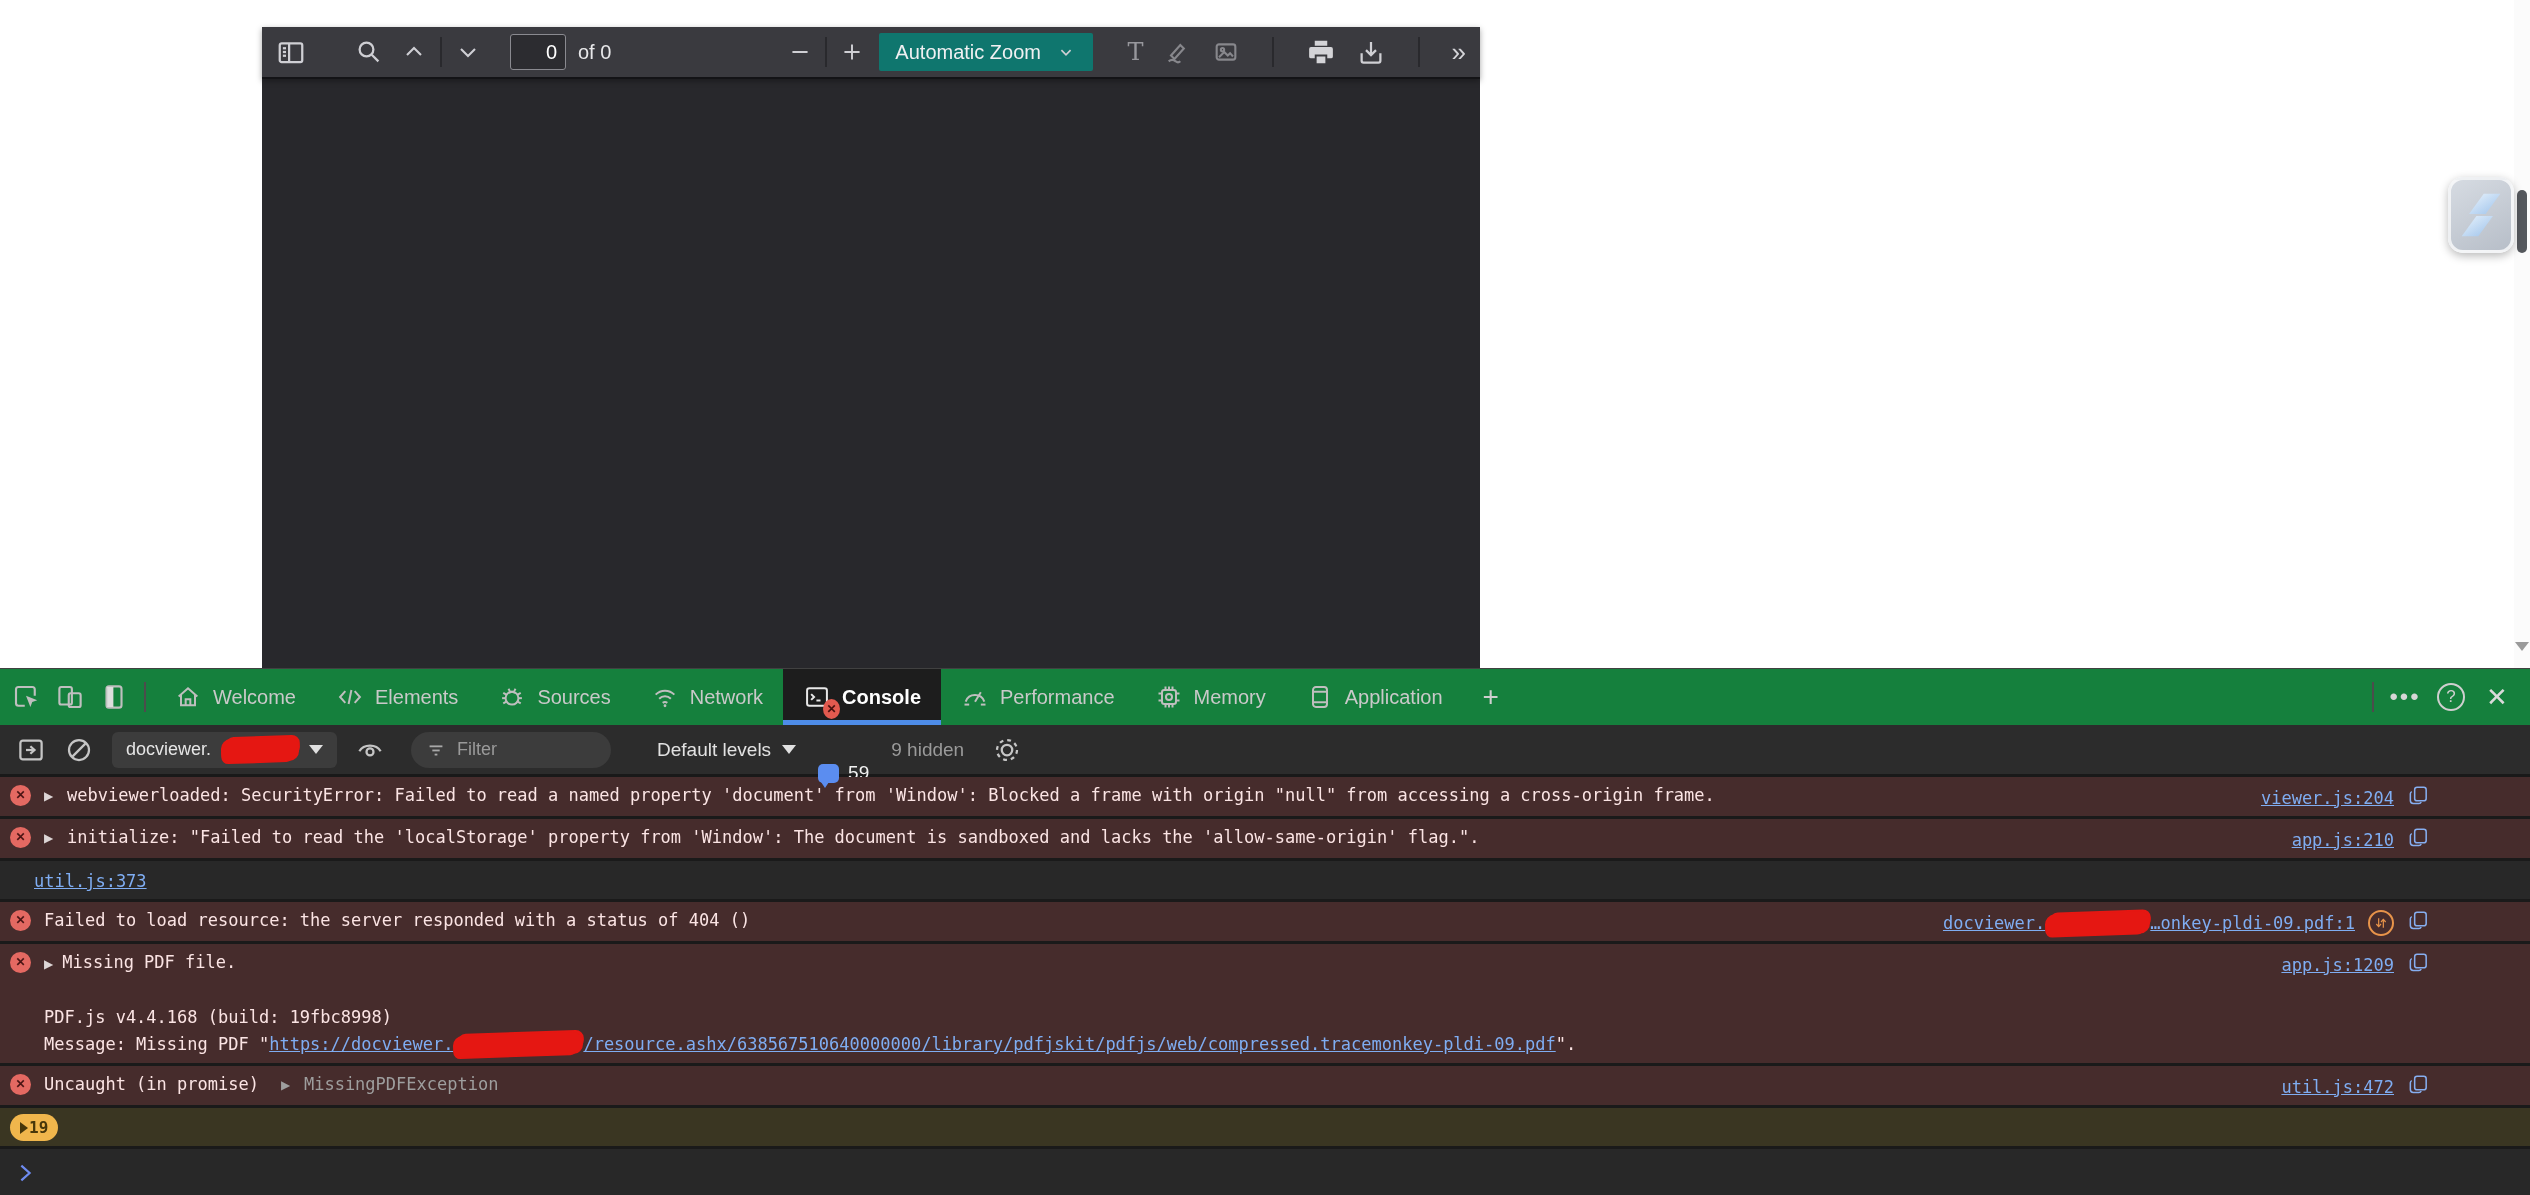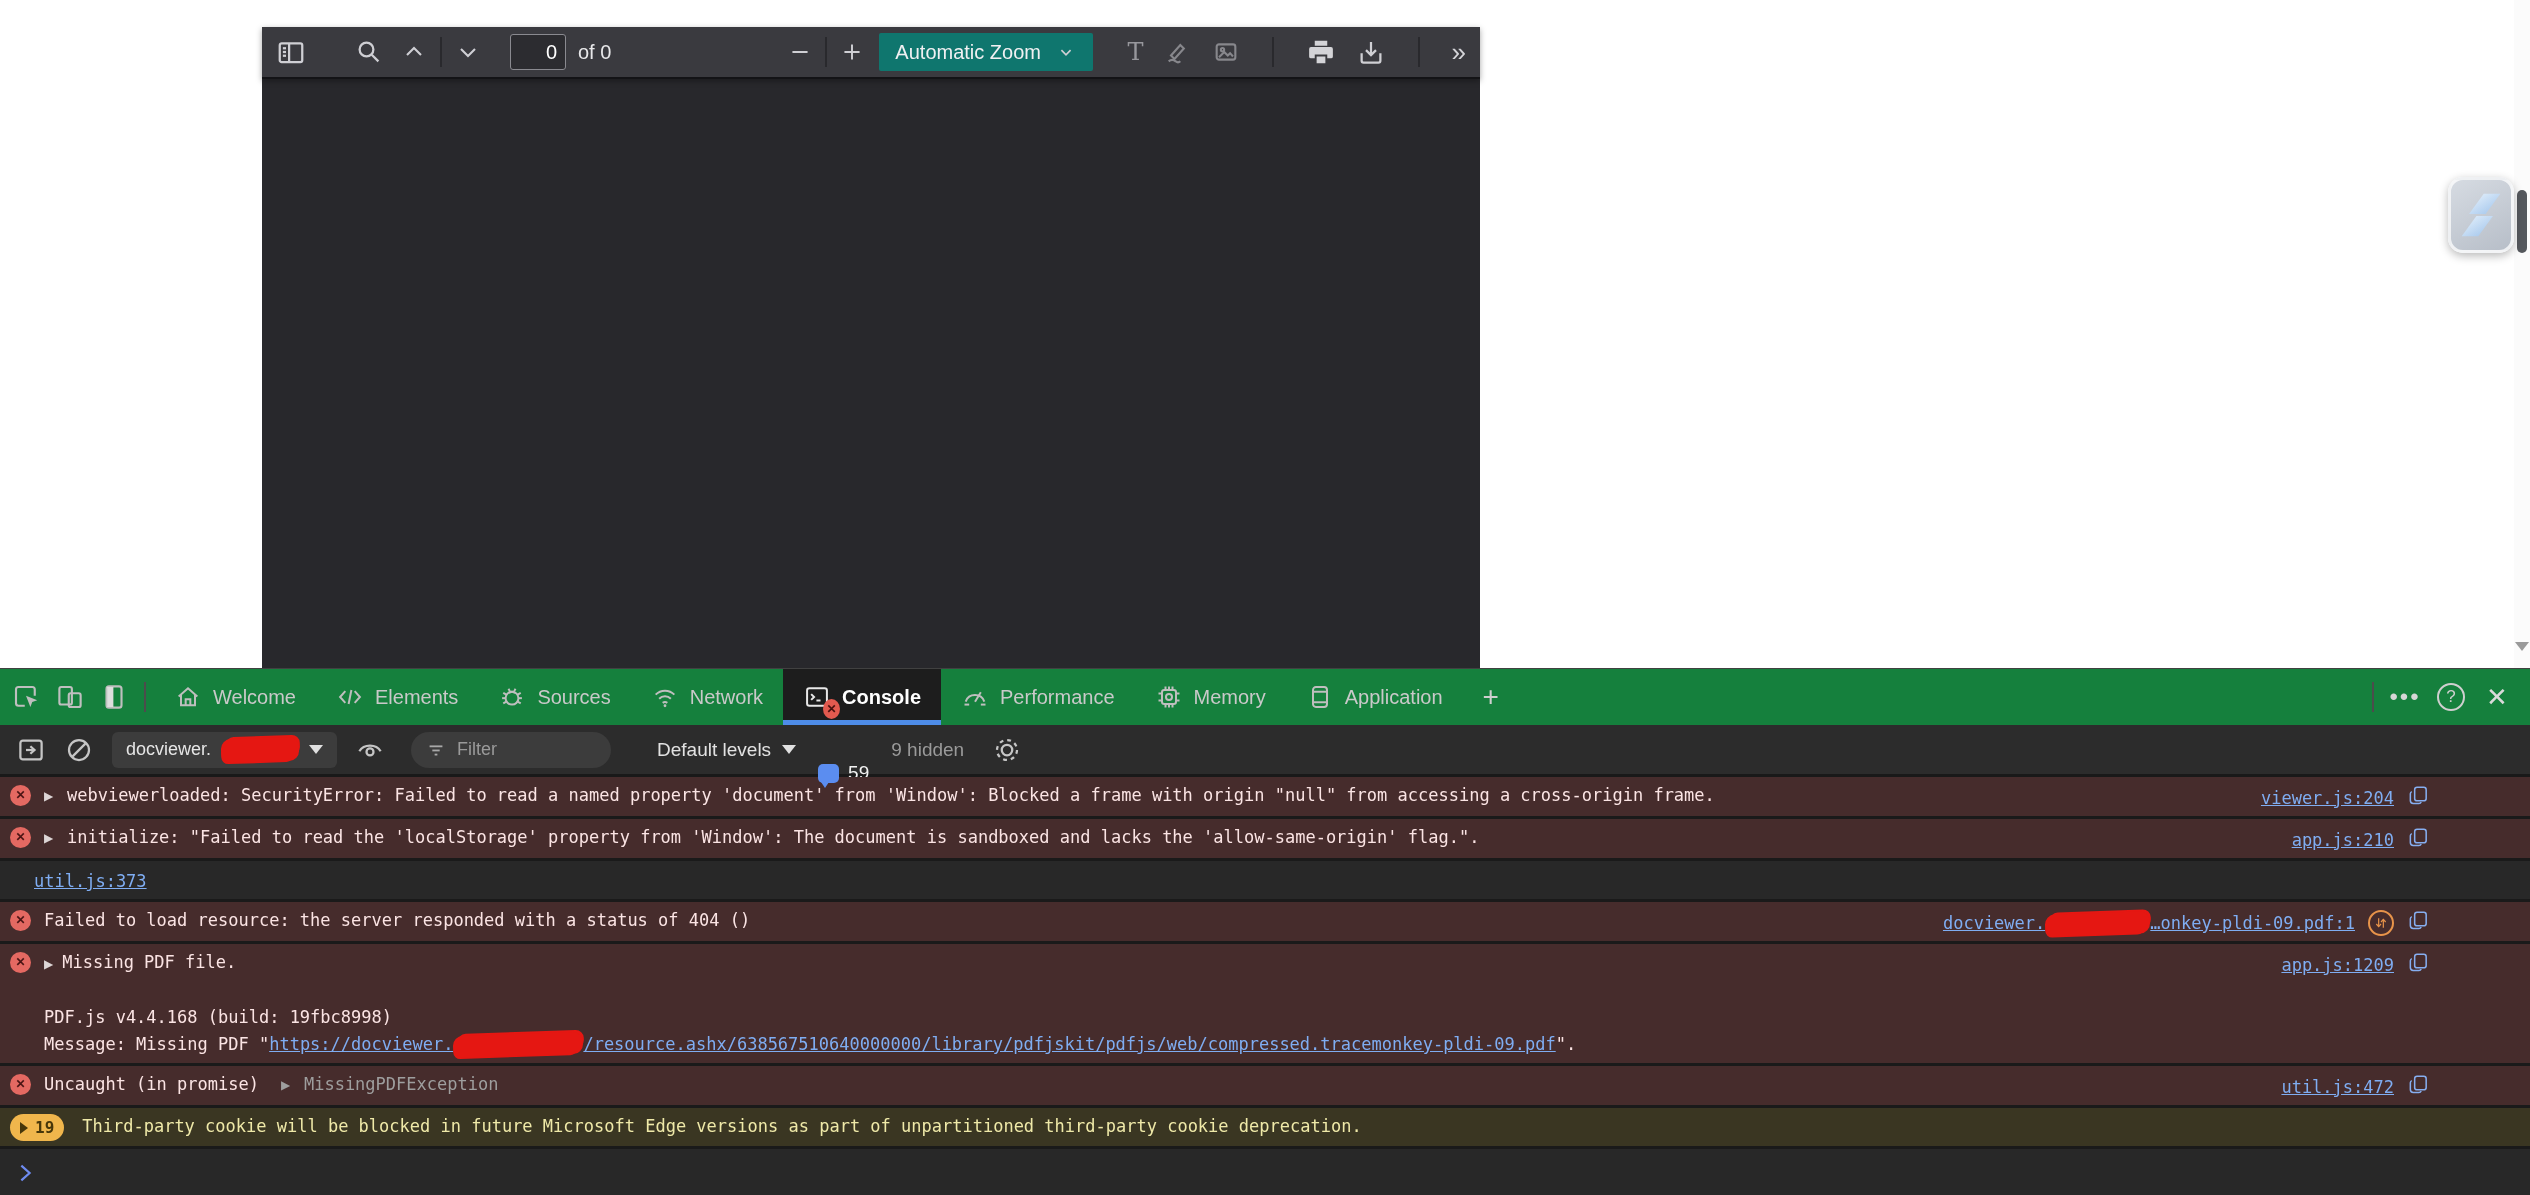--- a/index.html
+++ b/index.html
@@ -119,21 +119,21 @@
             line-height:26px; }
   .copy-ic { cursor:pointer; }
   .copy-ic svg { stroke:#86aef0; fill:none; stroke-width:1.6; }
   .issue-chip { width:26px; height:26px; border:2px solid #e8944a; border-radius:50%;
                 display:flex; align-items:center; justify-content:center; cursor:pointer; }
   .issue-chip svg { stroke:#e8944a; fill:none; stroke-width:1.8; }
   .gray-txt { color:#9e9e9e; }
   .detail-lines { display:flex; flex-direction:column; }
   .detail-gap { height:26px; }
   .warn-badge { flex:none; height:27px; background:#f0b64c; border-radius:14px; display:flex;
-                align-items:center; padding:0 10px; gap:7px; margin:1px 18px 0 0;
+                align-items:center; padding:0 10px; gap:1px; margin:1px 18px 0 0;
                 color:#46360a; cursor:pointer; }
   .warn-badge .wb-tri { width:0; height:0; border-top:6px solid transparent;
                         border-bottom:6px solid transparent; border-left:8px solid #46360a; }
   .warn-badge .wb-num { font-size:16px; font-weight:700; font-family:"DejaVu Sans Mono",monospace; }
   .prompt-row { display:flex; align-items:flex-start; padding:12px 0 0 14px; height:60px; }
 </style>
 </head>
 <body>
 
 <div class="page">
@@ -517,21 +517,20 @@
               </svg></span>
         </div>
       </div>
 
       <div class="crow warn">
         <div class="crow-left">
           <span class="warn-badge">
             <span class="wb-tri"></span>
             <span class="wb-num">19</span>
           </span>
-          <span class="msg-text">Third-party cookie will be blocked in future Microsoft Edge versions as part of unpartitioned third-party cookie deprecation.</span>
         </div>
       </div>
 
       <div class="prompt-row">
         <svg width="22" height="24" viewBox="0 0 24 24" style="stroke:#6e8bf0;fill:none;stroke-width:2.4">
             <polyline points="8,4 17,12 8,20"></polyline>
           </svg>
       </div>
 
     </div>

